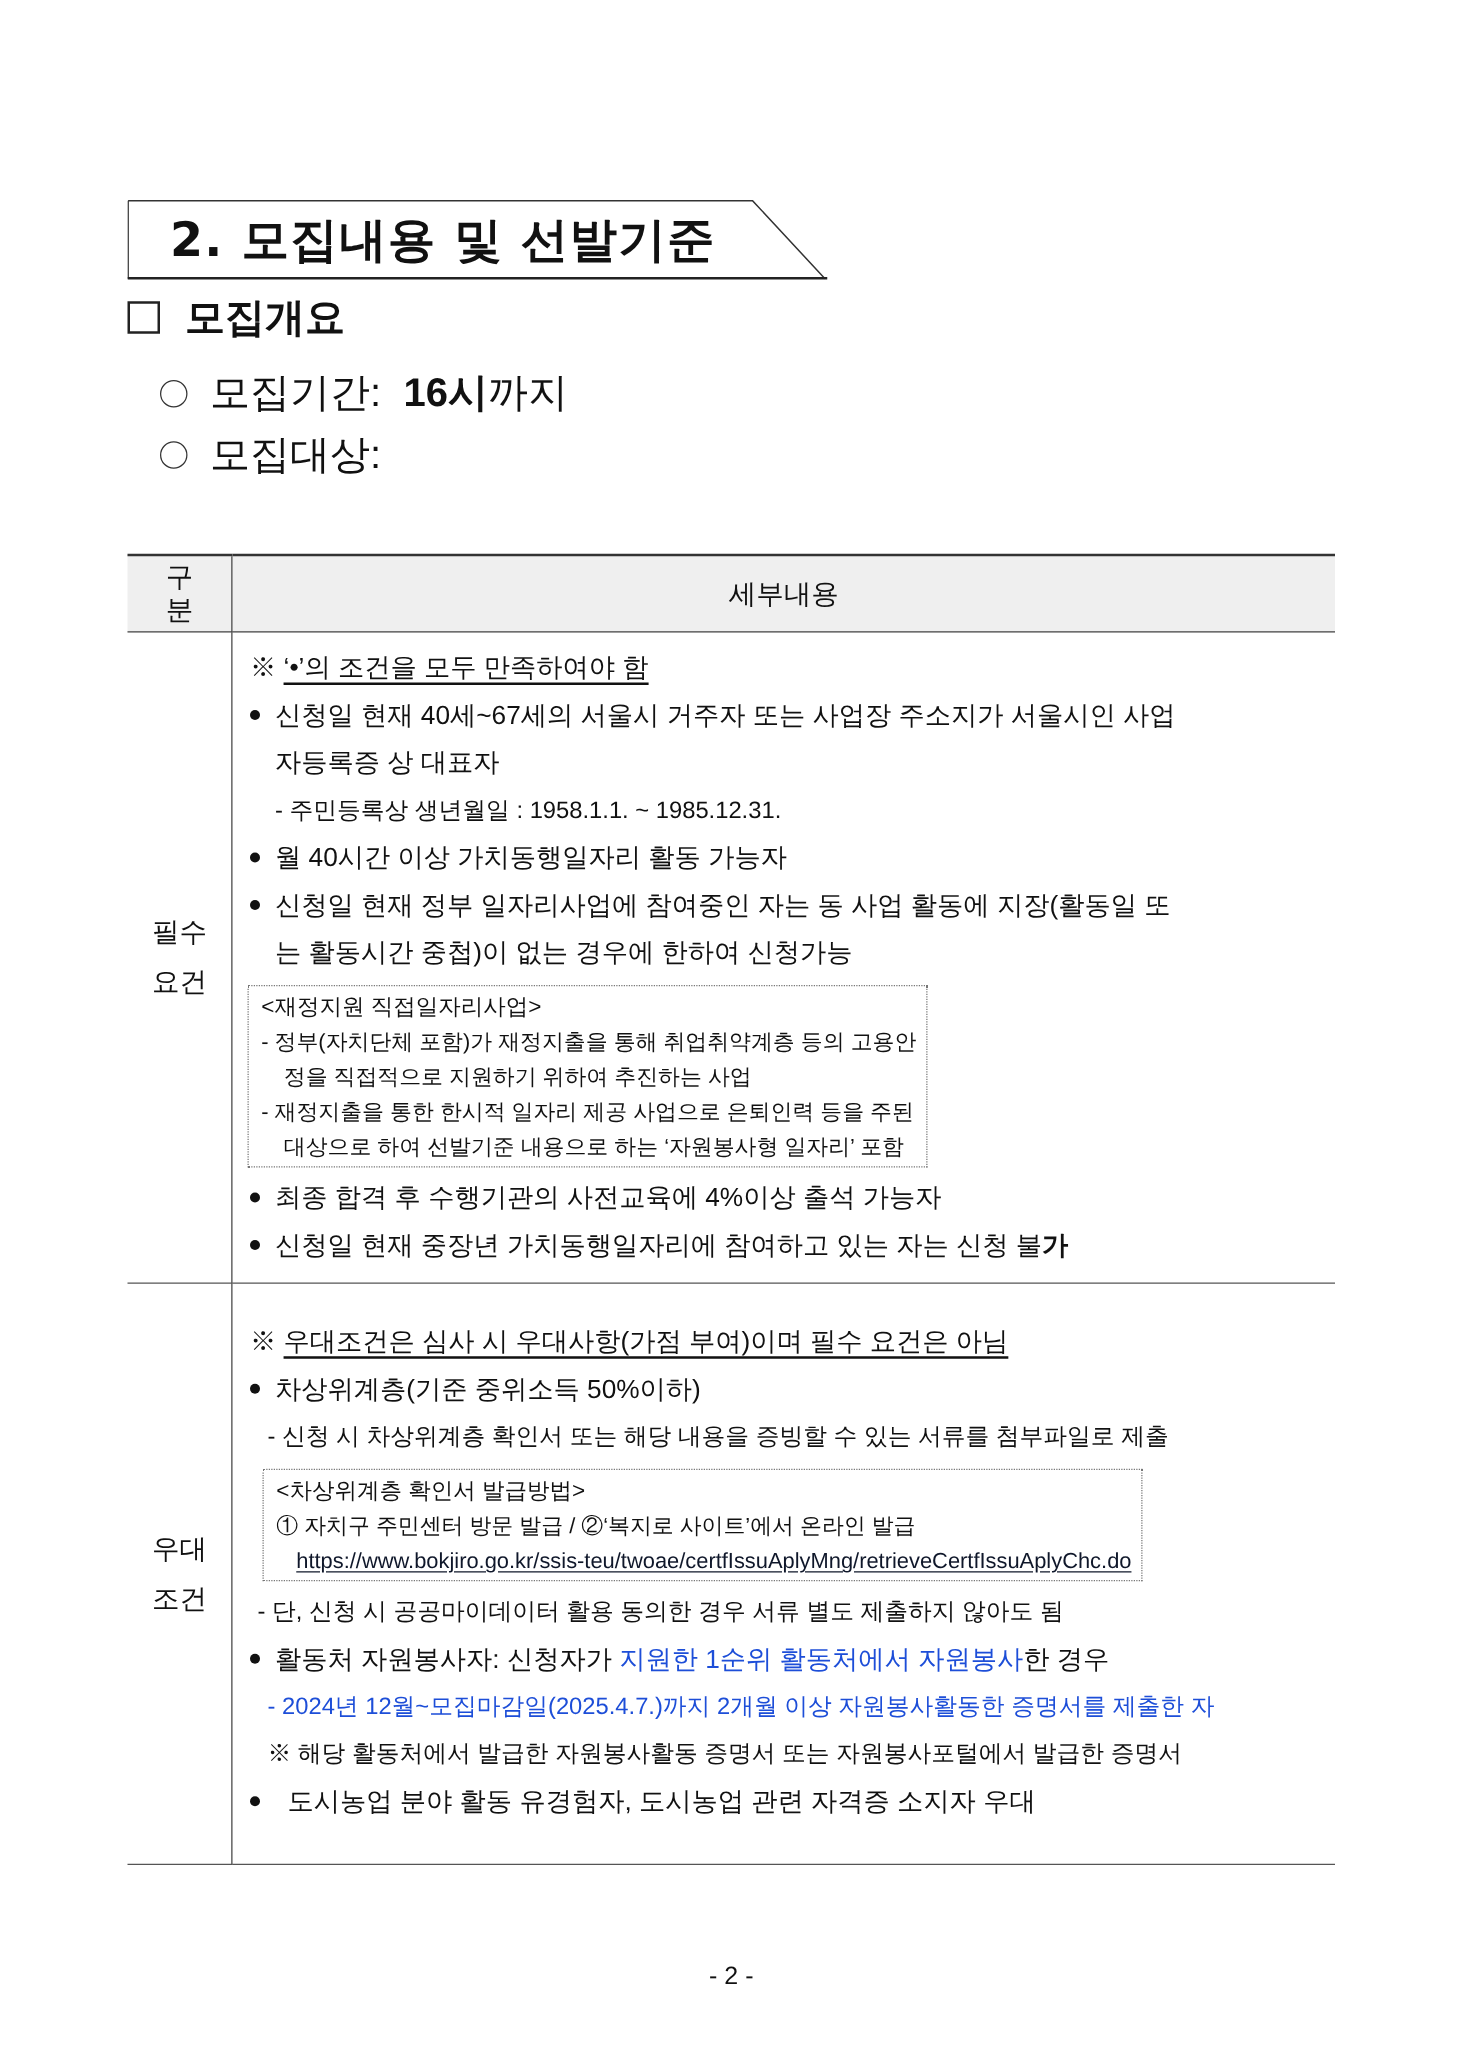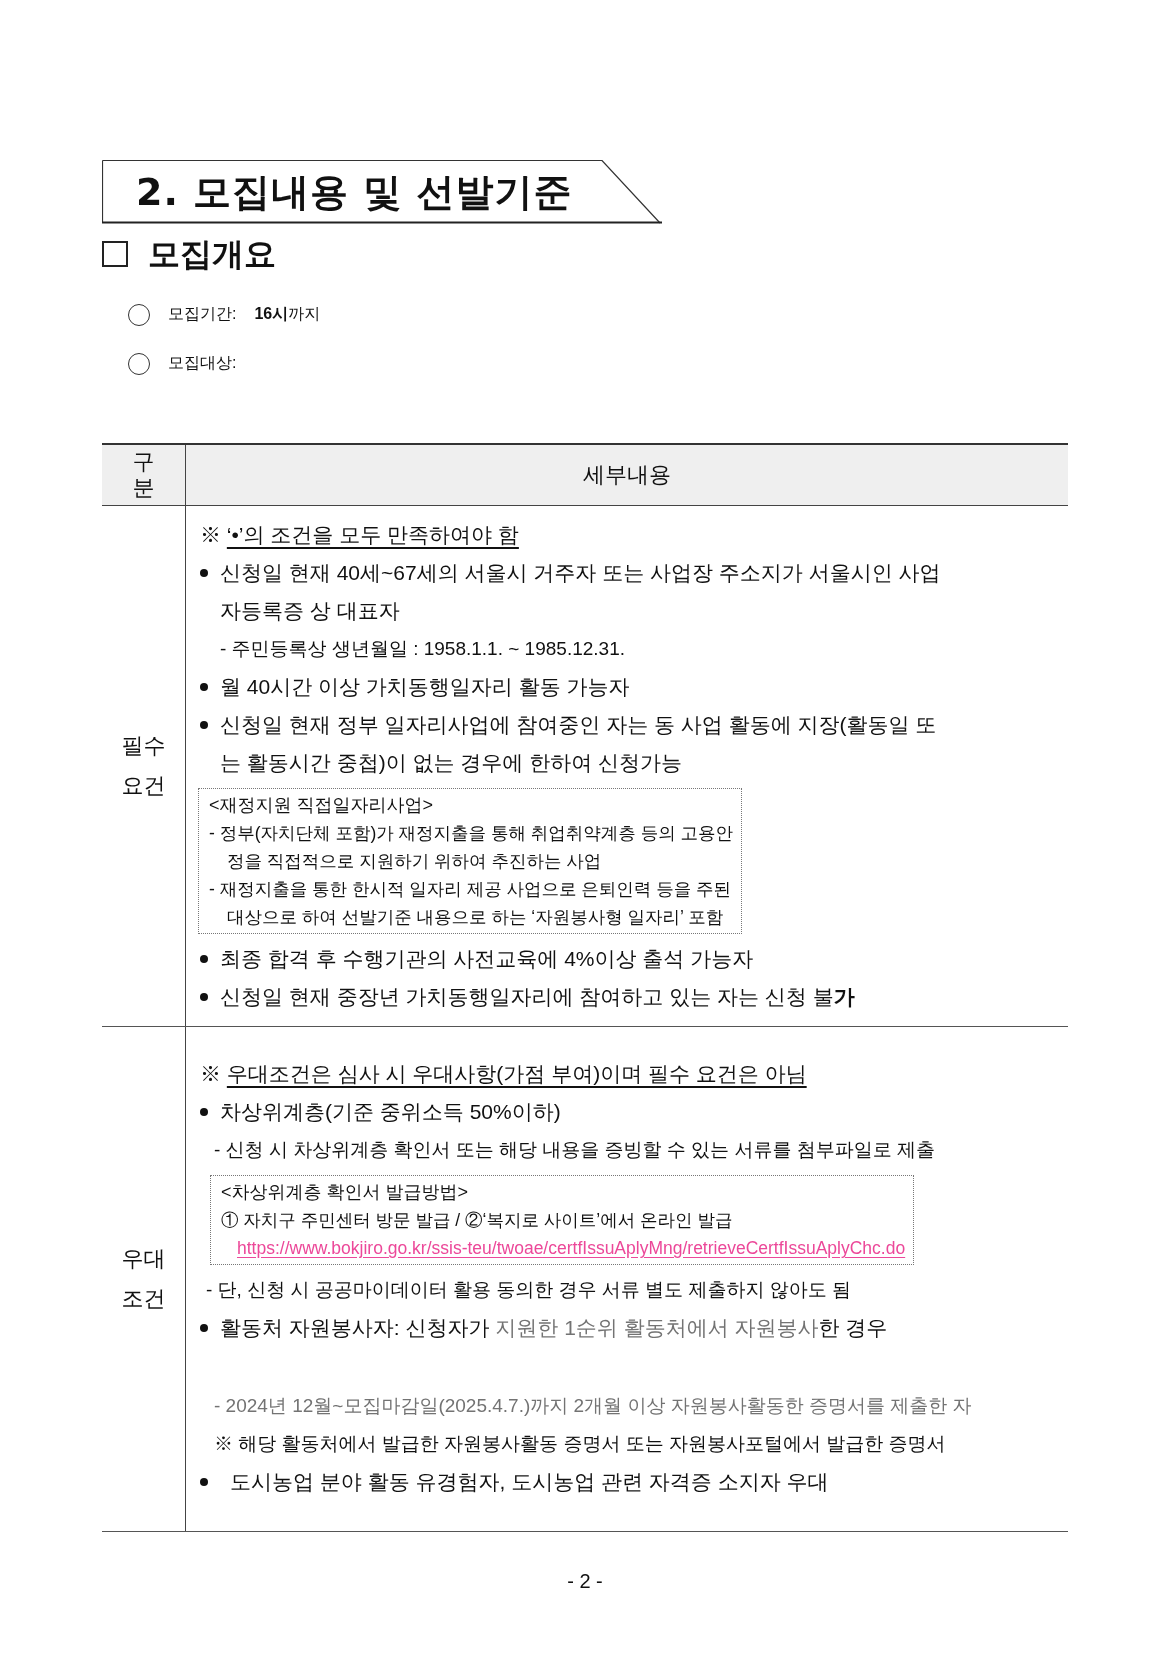--- a/index.html
+++ b/index.html
@@ -9,21 +9,21 @@
   .title-box { position: absolute; left: 102px; top: 160px; width: 560px; height: 64px; }
   .title-box svg { position: absolute; left: 0; top: 0; }
   .title-text { position: absolute; left: 34px; top: 6px; font-size: 38px; font-weight: bold;
                 letter-spacing: 1px; white-space: nowrap; line-height: 52px; }
 
   .section-head { position: absolute; left: 102px; top: 232px; font-size: 32px; font-weight: bold;
                   display: flex; align-items: center; line-height: 44px; }
   .sq-icon { display: inline-block; width: 22px; height: 22px; border: 2px solid #222; margin-right: 20px; }
 
   .overview { position: absolute; left: 128px; top: 290px; }
-  .ov-row { display: flex; align-items: center; font-size: 16px; height: 49px; white-space: nowrap;
+  .ov-row { display: flex; align-items: center; font-size: 32px; height: 49px; white-space: nowrap;
             font-family: "Liberation Sans", sans-serif; }
   .circle-icon { display: inline-block; width: 22px; height: 22px; border: 1.6px solid #333; border-radius: 50%;
                  margin-right: 18px; box-sizing: border-box; }
   .ov-label { margin-right: 10px; }
   .ov-bold { font-weight: bold; margin-left: 8px; }
 
   table.main { position: absolute; left: 102px; top: 443px; width: 966px; border-collapse: collapse;
                font-family: "Liberation Sans", sans-serif; }
   table.main td, table.main th { padding: 0; vertical-align: middle; }
   table.main tr.hdr th { background: #efefef; height: 60px; border-top: 2px solid #333; border-bottom: 1.5px solid #444;
@@ -34,27 +34,27 @@
   .content { padding: 10px 0 10px 12px !important; vertical-align: top !important; }
 
   .line { font-size: 21px; line-height: 38px; white-space: nowrap; }
   .note { padding-left: 2px; }
   .u { text-decoration: underline; text-underline-offset: 5px; }
   .bullet { display: inline-block; width: 8px; height: 8px; background: #111; border-radius: 50%;
             margin: 0 12px 3px 2px; vertical-align: middle; }
   .indent1 { padding-left: 22px; }
   .indent2 { padding-left: 22px; }
   .small { font-size: 19px; }
-  .blue { color: #737373; margin-top: 40px; }
+  .blue { color: #1d4ed8; }
   .bold { font-weight: bold; }
 
   .dotbox { border: 1px dotted #777; margin: 6px 0 6px 0; padding: 2px 8px 2px 10px;
             font-size: 17.5px; line-height: 28px; white-space: nowrap; display: inline-block; }
   .dotbox .ttl { font-size: 18px; }
-  .link { color: #ec4899; text-decoration: underline; text-underline-offset: 3px; }
+  .link { color: #0f172a; text-decoration: underline; text-underline-offset: 3px; }
 
   .page-num { position: absolute; left: 0; width: 1170px; top: 1570px; text-align: center; font-size: 20px;
               font-family: "Liberation Sans", sans-serif; }
 </style>
 </head>
 <body>
 
 <div class="title-box">
   <svg width="560" height="64">
     <polyline points="0.5,0.5 500,0.5 558,63" fill="none" stroke="#333" stroke-width="1.2"></polyline>

